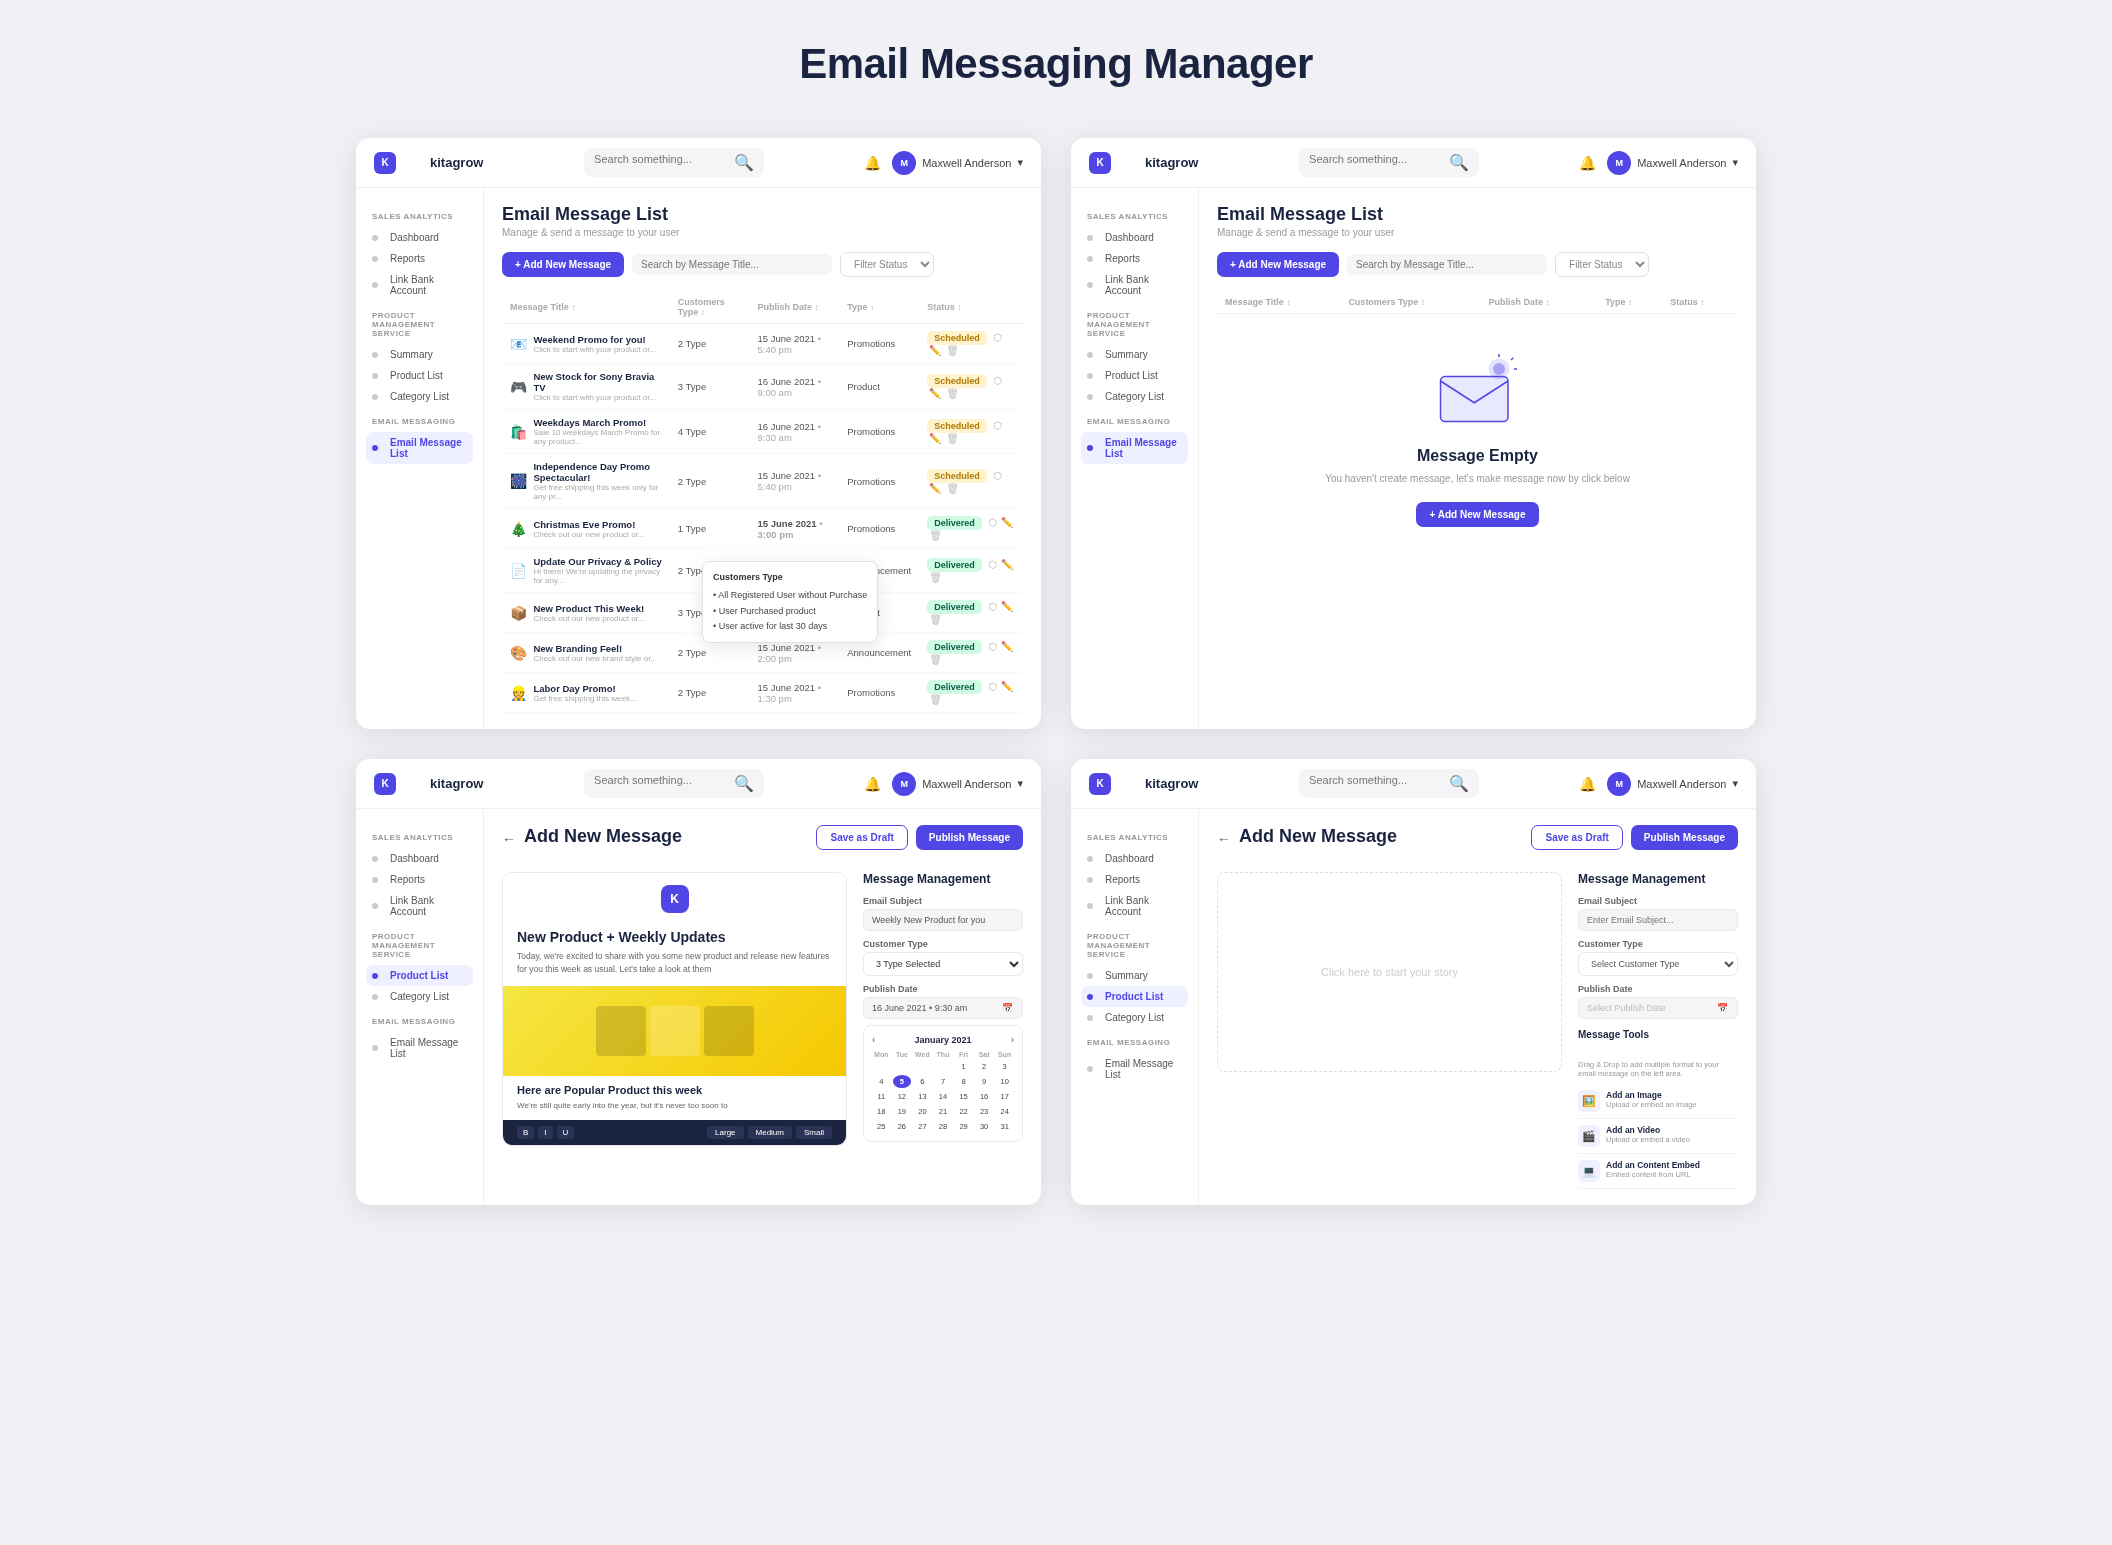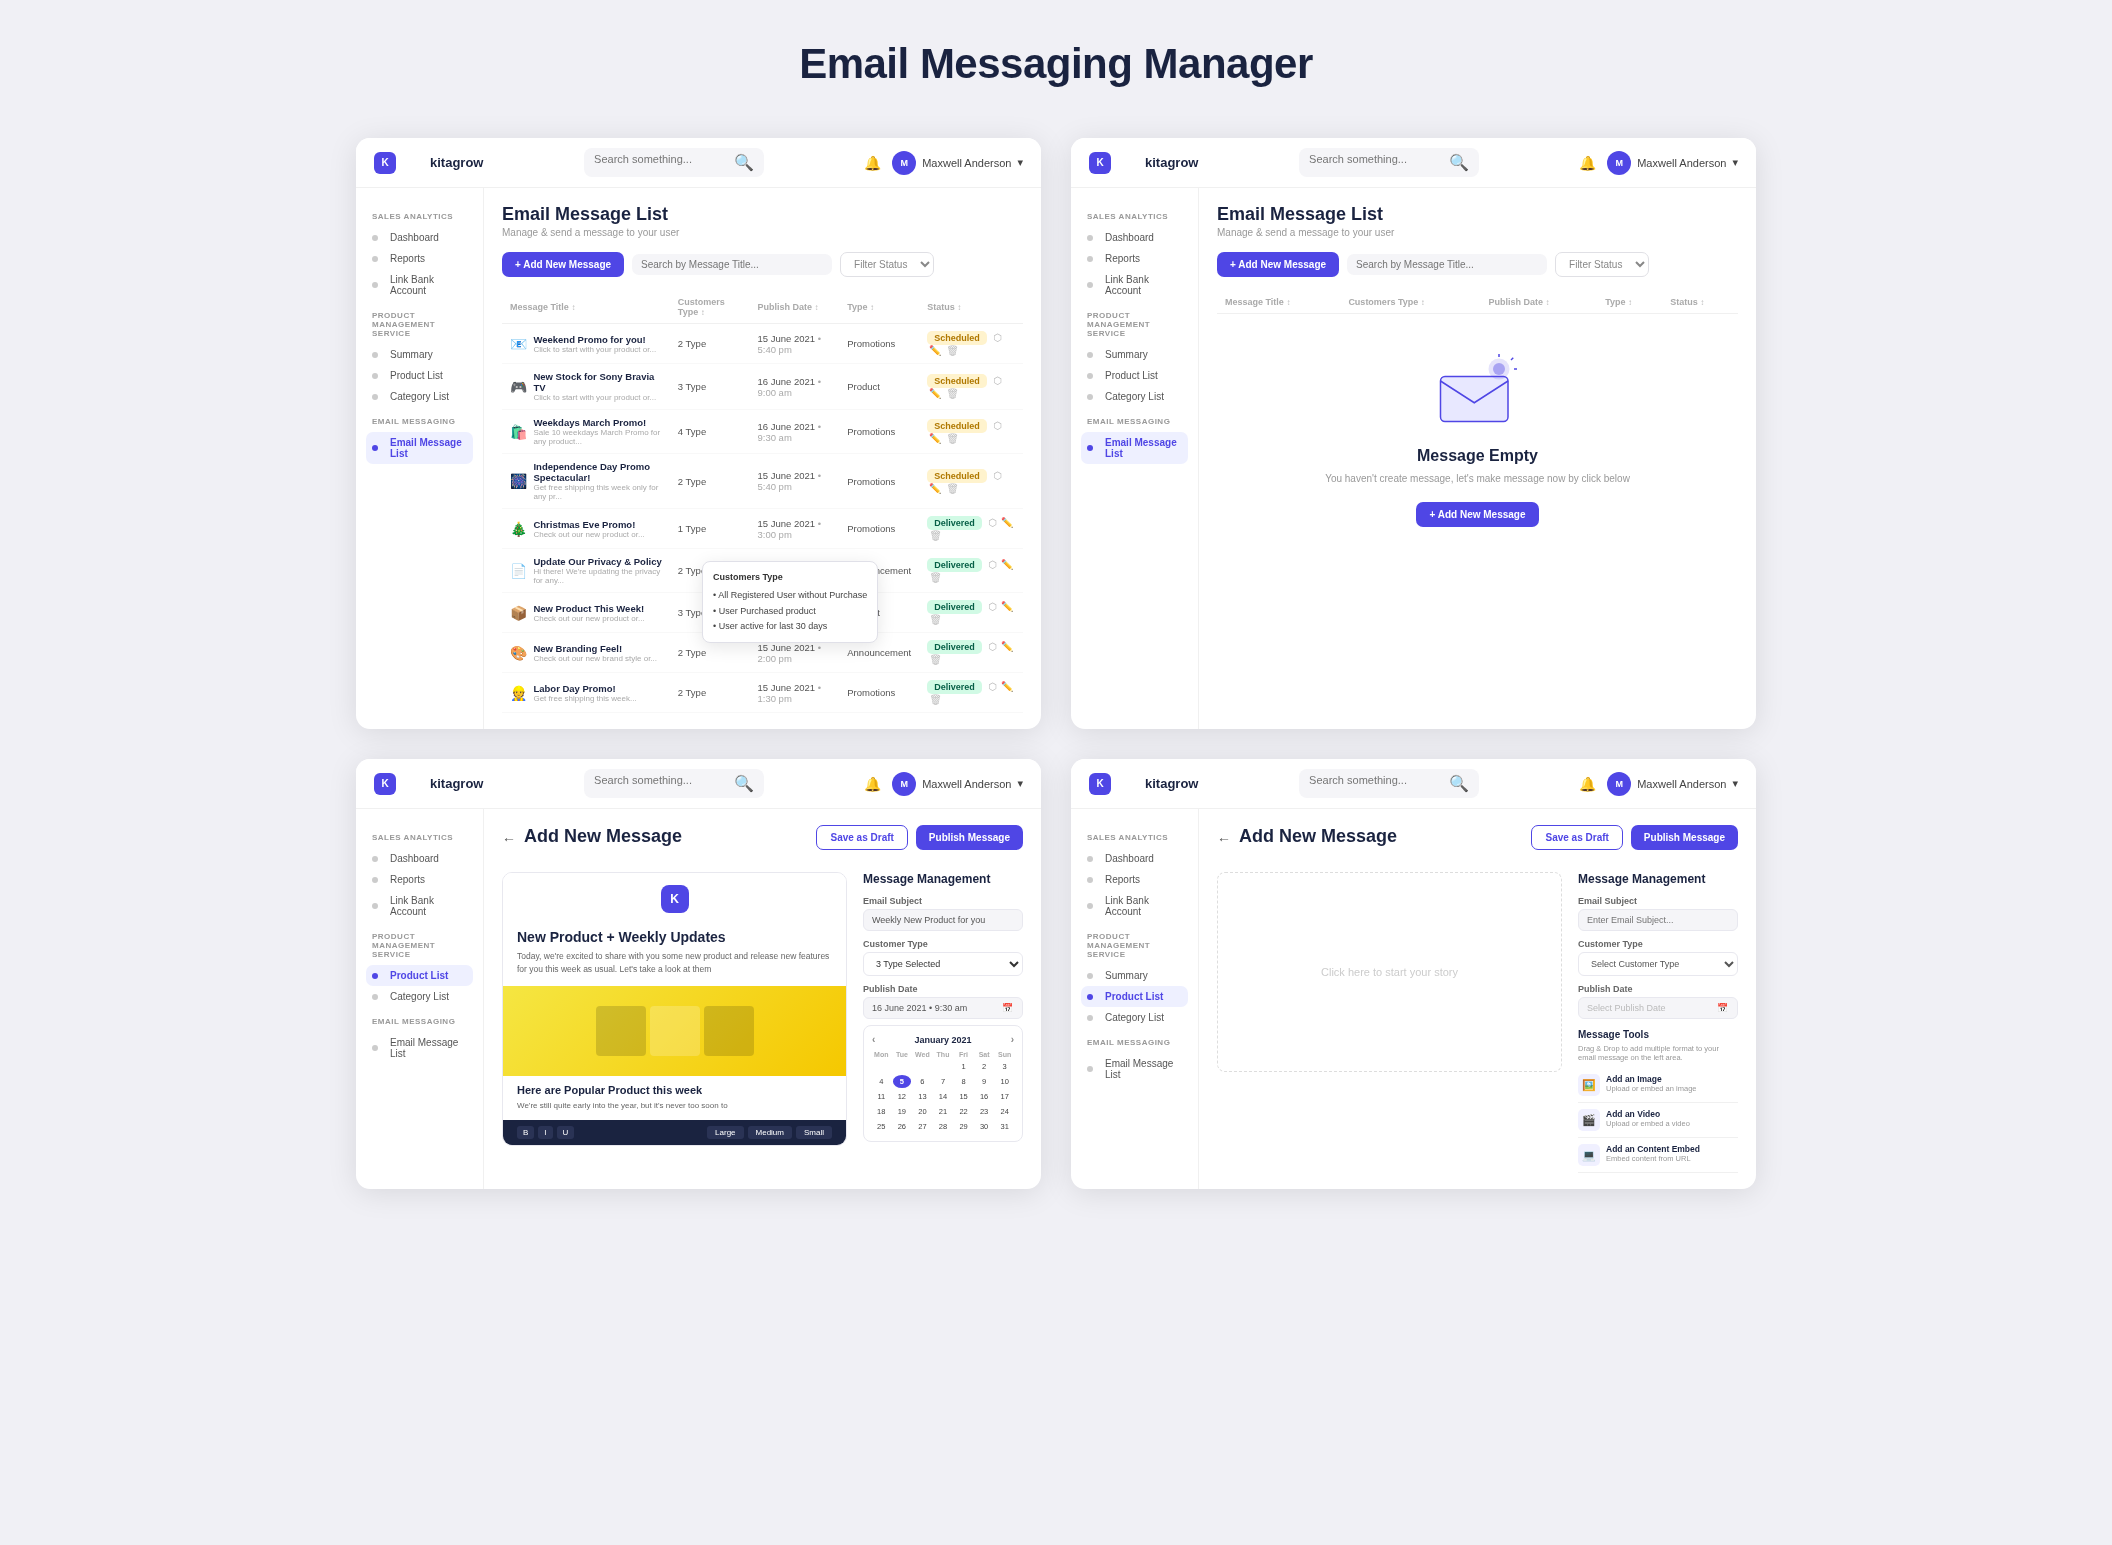--- a/index.html
+++ b/index.html
@@ -442,21 +442,21 @@
       cursor: pointer;
     }
     .cal-cell.today {
       background: #4f46e5;
       color: #fff;
       font-weight: 700;
     }
     .cal-cell.empty { color: transparent; }
     .tools-section-title {
       font-size: 10px; font-weight: 700; color: #1a2340;
-      margin-top: 10px; margin-bottom: 4px;
+      margin-top: 10px; margin-bottom: 20px;
     }
     .tool-item {
       display: flex; align-items: flex-start; gap: 6px;
       padding: 6px 0;
       border-bottom: 1px solid #f0f0f0;
     }
     .tool-icon {
       width: 22px; height: 22px;
       background: #f0f0ff;
       border-radius: 5px;
@@ -645,21 +645,21 @@
     <td>
       <div style="display:flex;align-items:center;gap:6px;">
         <span style="font-size:14px;">🎄</span>
         <div>
           <div style="font-weight:600;font-size:9.5px;color:#1a2340;">Christmas Eve Promo!</div>
           <div style="font-size:8px;color:#aaa;">Check out our new product or...</div>
         </div>
       </div>
     </td>
     <td style="color:#555;">1 Type</td>
-    <td style="color:#555;">15 June 2021 <span style="color:#aaa">• 3:00 pm</span></td>
+    <td style="color:#555;font-weight:bold;">15 June 2021 <span style="color:#aaa">• 3:00 pm</span></td>
     <td style="color:#555;">Promotions</td>
     <td>
       <span class="badge badge-delivered">Delivered</span>
       <span style="margin-left:4px;cursor:pointer;font-size:10px;color:#bbb;">⬡</span>
       <span style="margin-left:2px;cursor:pointer;font-size:10px;color:#bbb;">✏️</span>
       <span style="margin-left:2px;cursor:pointer;font-size:10px;color:#bbb;">🗑</span>
     </td>
   </tr>
                 <tr>
     <td>

